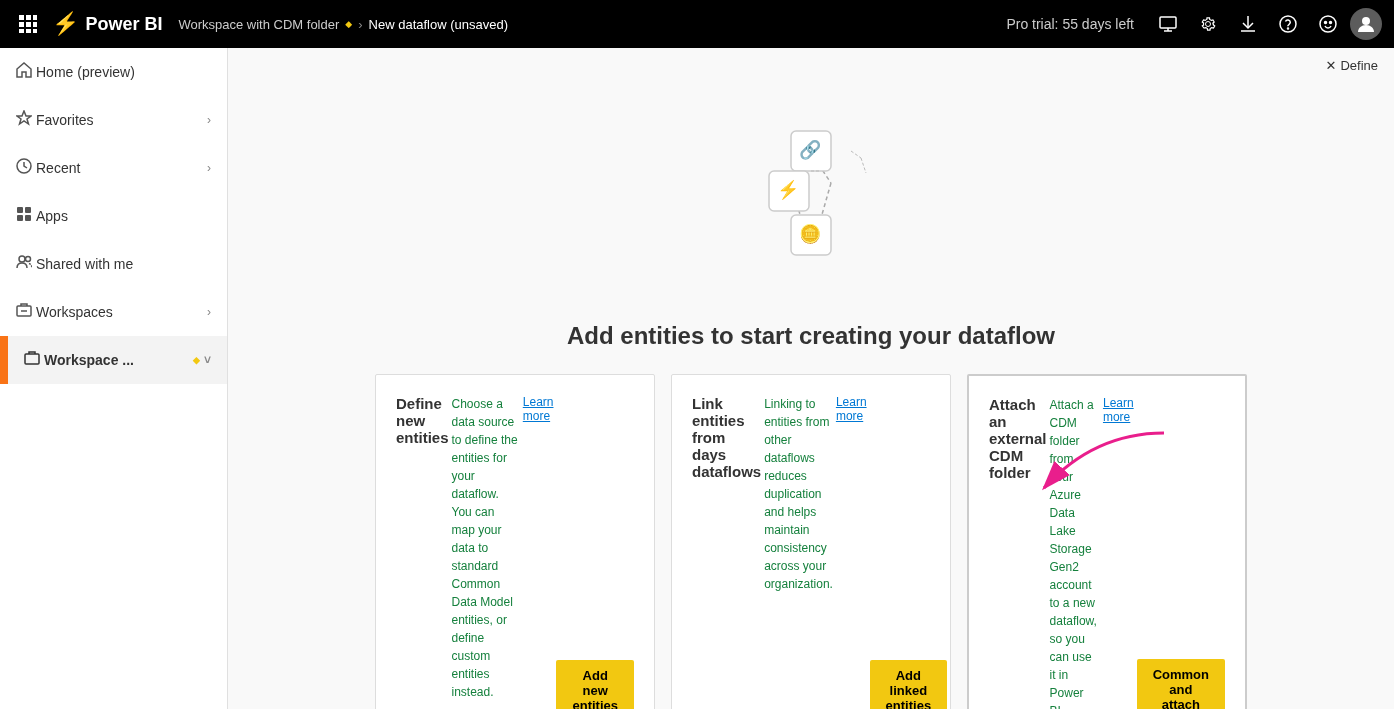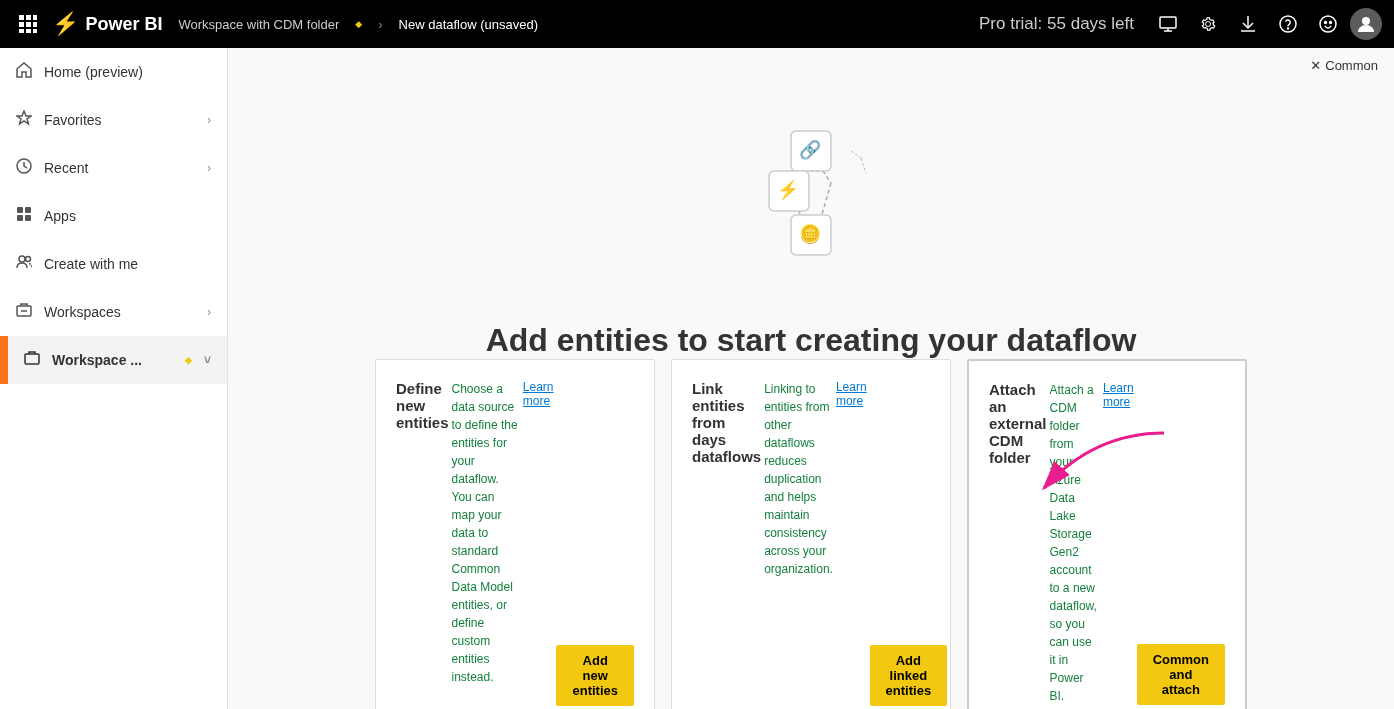--- a/index.html
+++ b/index.html
@@ -19,28 +19,28 @@
       width: 32px; height: 32px;
       display: flex; align-items: center; justify-content: center;
       cursor: pointer; color: #fff;
     }
     .topbar-logo {
       display: flex; align-items: center; gap: 6px;
       color: #fff; font-size: 18px; font-weight: 600;
     }
     .topbar-logo .bolt { color: #f2c811; font-size: 22px; }
     .topbar-breadcrumb {
-      display: flex; align-items: center; gap: 16px;
+      display: flex; align-items: center; gap: 6px;
       color: #ccc; font-size: 13px; margin-left: 8px;
     }
     .topbar-breadcrumb .current { color: #fff; }
     .topbar-right {
       margin-left: auto;
       display: flex; align-items: center; gap: 4px;
-      color: #fff; font-size: 17px; justify-content: flex-end;
+      color: #fff; font-size: 14px; justify-content: flex-end;
     }
     .topbar-right .trial-text { margin-right: 12px; color: #ccc; }
     .topbar-icon-btn {
       width: 36px; height: 36px;
       display: flex; align-items: center; justify-content: center;
       color: #fff; cursor: pointer; font-size: 16px;
       border-radius: 3px;
     }
     .avatar-circle {
       width: 32px; height: 32px; border-radius: 50%;
@@ -67,21 +67,21 @@
       overflow-y: auto;
     }
     .sidebar-item {
       display: flex;
       align-items: center;
       padding: 0 16px;
       height: 48px;
       cursor: pointer;
       color: #333;
       font-size: 14px;
-      gap: 12px;
+      gap: 4px;
       position: relative;
     }
     .sidebar-item.active { background: #f3f3f3; font-weight: 600; border-left: 8px solid #f97316; }
     .sidebar-item .item-icon { font-size: 16px; color: #555; flex-shrink: 0; }
     .sidebar-item .item-label { flex: 1; }
     .sidebar-item .chevron { font-size: 12px; color: #888; }
     .sidebar-bottom { margin-top: auto; border-top: 1px solid #e8e8e8; }
 
     
     .content {
@@ -110,23 +110,24 @@
 
     
     .illustration {
       margin-top: 30px;
       margin-bottom: 20px;
     }
     .illustration svg { width: 220px; height: 200px; }
 
     
     .main-heading {
-      font-size: 32px;
+      font-size: 24px;
       font-weight: 600;
       color: #333;
+      margin-bottom: 24px;
       text-align: left;
     }
 
     
     .cards-row {
       display: flex;
       gap: 16px;
       justify-content: center;
       width: 100%;
       max-width: 900px;
@@ -299,21 +300,21 @@
 
     <div class="sidebar-item">
       <span class="item-icon">
         <svg width="16" height="16" viewBox="0 0 16 16" fill="none" stroke="#555" stroke-width="1.5">
           <circle cx="6" cy="5" r="3"></circle>
             <path d="M1 14c0-3 2-5 5-5s5 2 5 5"></path>
           <circle cx="12" cy="5" r="2.5"></circle>
             <path d="M13 9.5c1.5.5 3 1.8 3 4.5" stroke-dasharray="2,1"></path>
         </svg>
       </span>
-      <span class="item-label">Create with me</span>
+      <span class="item-label">Shared with me</span>
     </div>
 
     <div class="sidebar-item">
       <span class="item-icon">
         <svg width="16" height="16" viewBox="0 0 16 16" fill="none" stroke="#555" stroke-width="1.5">
           <rect x="1" y="4" width="14" height="10" rx="1"></rect>
             <path d="M5 4V2h6v2"></path>
           <line x1="5" y1="9" x2="11" y2="9"></line>
         </svg>
       </span>
@@ -332,21 +333,21 @@
       <span style="color:#f2c811; font-size:9px;">◆</span>
       <span class="chevron">˅</span>
     </div>
 
   </div>
 
   <div class="content">
 
     <div class="close-btn">
       <span>✕</span>
-      <span>Common</span>
+      <span>Define</span>
     </div>
 
     <div class="illustration">
       <svg width="220" height="190" viewBox="0 0 220 190" fill="none" xmlns="http://www.w3.org/2000/svg">
 
         <line x1="110" y1="50" x2="130" y2="80" stroke="#aaa" stroke-width="1.5" stroke-dasharray="4,3"></line>
         <line x1="130" y1="80" x2="120" y2="115" stroke="#aaa" stroke-width="1.5" stroke-dasharray="4,3"></line>
         <line x1="110" y1="50" x2="90" y2="80" stroke="#aaa" stroke-width="1.5" stroke-dasharray="4,3"></line>
         <line x1="90" y1="80" x2="100" y2="115" stroke="#aaa" stroke-width="1.5" stroke-dasharray="4,3"></line>
 

